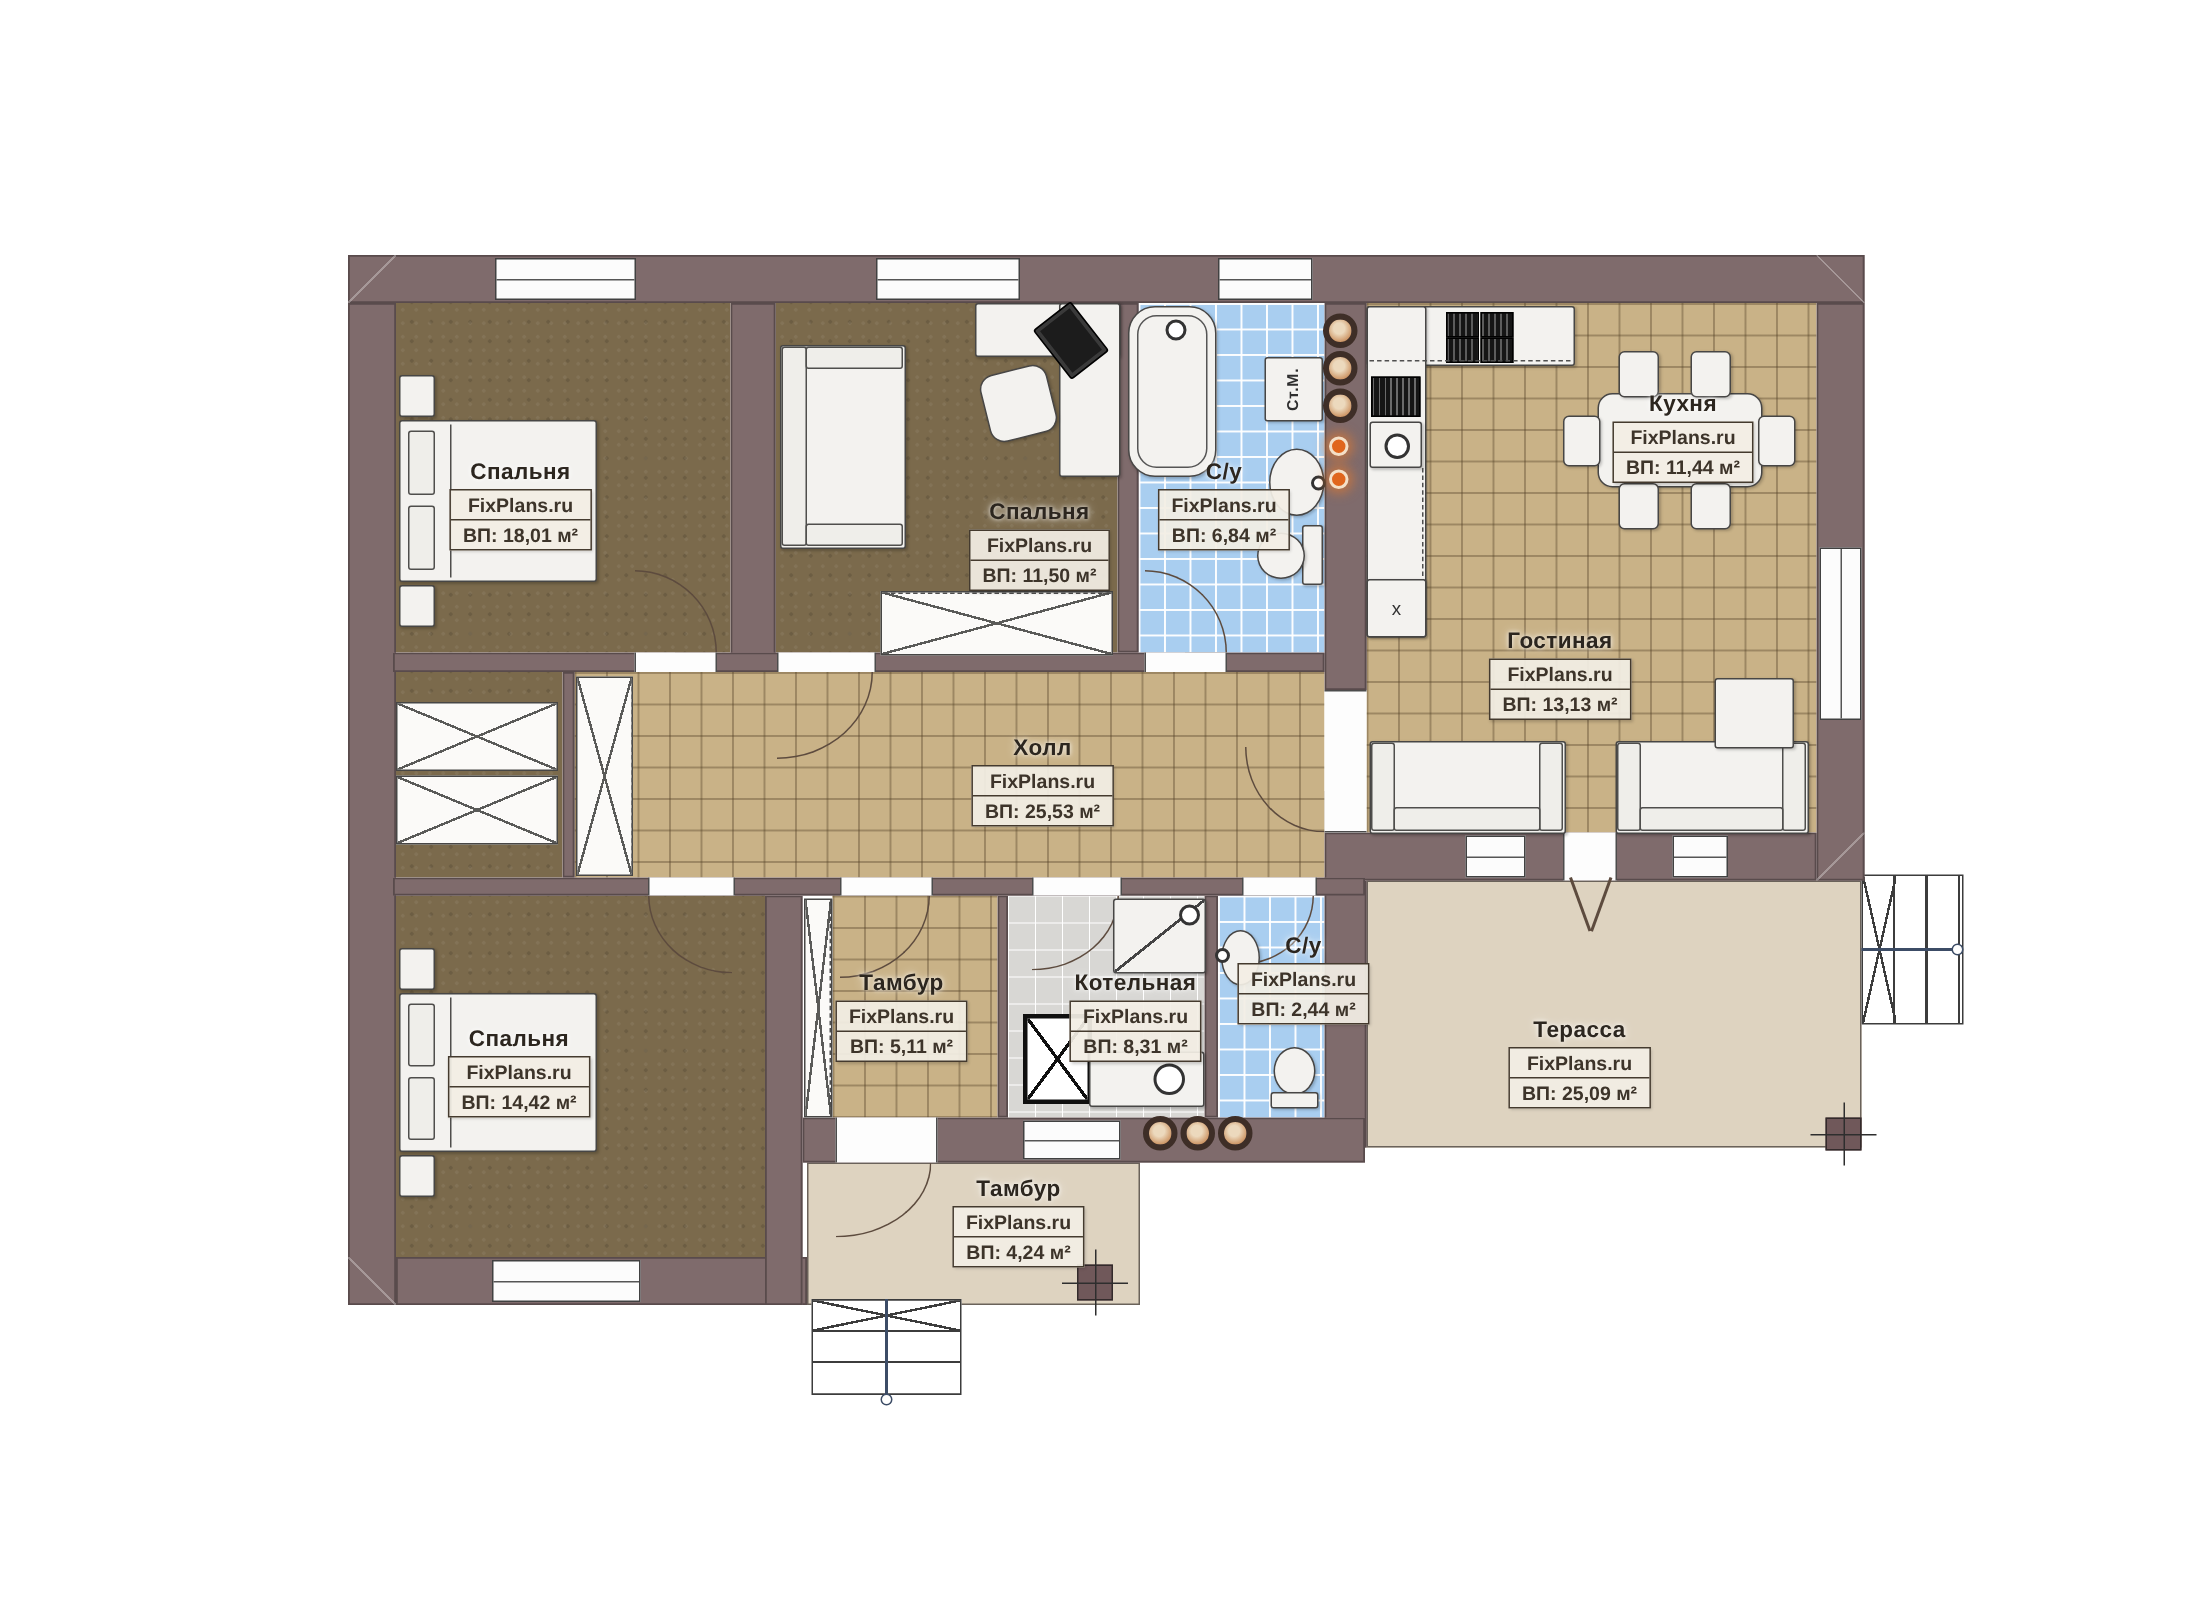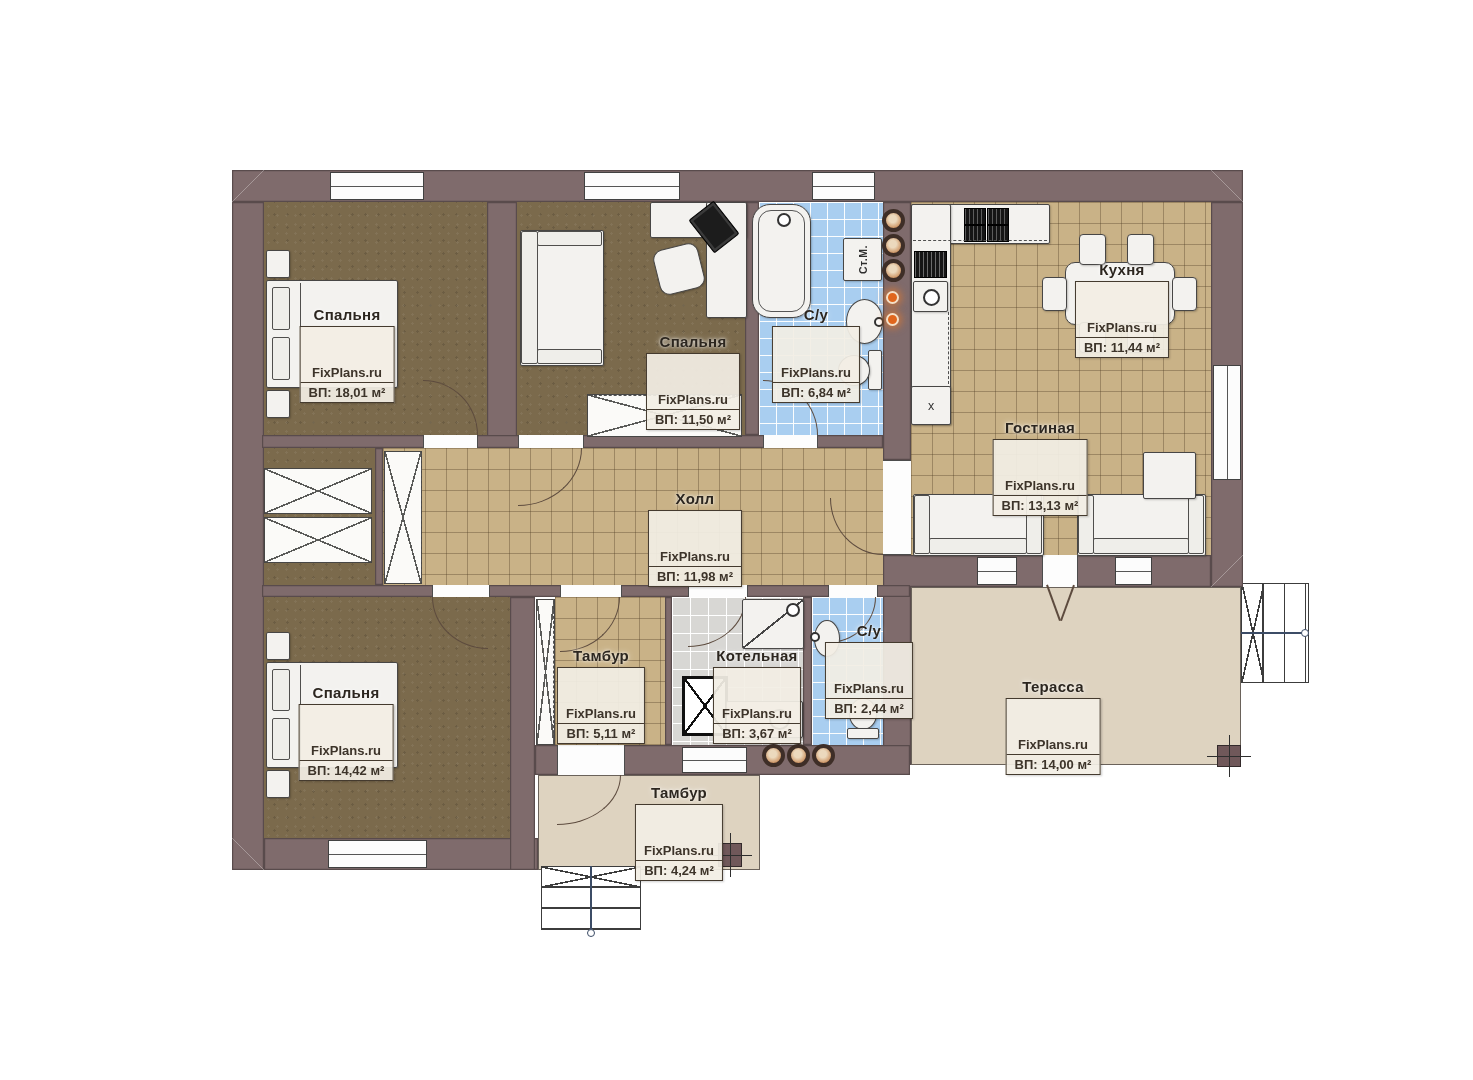--- a/index.html
+++ b/index.html
@@ -48,21 +48,21 @@
   .diagline{background-image:linear-gradient(to bottom right,transparent calc(50% - .9px),#444 calc(50% - .9px) calc(50% + .9px),transparent calc(50% + .9px));}
   .burner{position:absolute;background:#151515;background-image:repeating-linear-gradient(90deg,#5c5c5c 0 1px,transparent 1px 4px);border:1px solid #000;}
   .grate{background:#151515;background-image:repeating-linear-gradient(90deg,#6a6a6a 0 1px,transparent 1px 4px);border:1px solid #000;z-index:14;}
   .laptop{background:#1c1c1c;border:1px solid #000;box-shadow:inset 0 0 0 2.5px #3a3a3a;transform:rotate(-38deg);z-index:15;border-radius:2px;}
   .vtext{writing-mode:vertical-rl;transform:rotate(180deg);font-size:10.5px;font-weight:600;color:#2e2e2e;display:flex;align-items:center;justify-content:center;width:100%;height:100%;letter-spacing:.5px;}
   .ctext{display:flex;align-items:center;justify-content:center;width:100%;height:100%;font-size:12.5px;color:#333;}
   .rlabel{position:absolute;transform:translateX(-50%);display:flex;flex-direction:column;align-items:center;z-index:30;}
   .rname{font-size:15px;font-weight:700;color:#2c261f;letter-spacing:.3px;text-shadow:0 0 3px rgba(255,255,255,.85),0 0 7px rgba(255,255,255,.6);margin-bottom:3px;white-space:nowrap;}
   .rbox{border:1.5px solid #443a2e;background:rgba(242,238,228,.93);box-shadow:1px 1px 2px rgba(0,0,0,.2);}
   .rrow{padding:0 8px;font-size:13px;line-height:19px;color:#3d342a;font-weight:600;text-align:center;white-space:nowrap;}
-  .rrow.wm{border-bottom:1.5px solid #443a2e;margin-top:36px;}
+  .rrow.wm{border-bottom:1.5px solid #443a2e;}
 </style>
 </head>
 <body>
 
 <div class="plan">
 
   <div class="a fwood" style="left:264px;top:202px;width:223px;height:233px"></div>
   <div class="a fwood" style="left:264px;top:448px;width:111px;height:137px"></div>
   <div class="a fwood" style="left:517px;top:202px;width:228px;height:233px"></div>
   <div class="a tblue" style="left:759px;top:202px;width:124px;height:233px"></div>
@@ -281,56 +281,56 @@
     <div class="rname">Гостиная</div>
     <div class="rbox">
       <div class="rrow wm">FixPlans.ru</div>
       <div class="rrow">ВП: 13,13 м²</div>
     </div>
   </div>
   <div class="rlabel" style="left:695px;top:490px">
     <div class="rname">Холл</div>
     <div class="rbox">
       <div class="rrow wm">FixPlans.ru</div>
-      <div class="rrow">ВП: 11,98 м²</div>
+      <div class="rrow">ВП: 25,53 м²</div>
     </div>
   </div>
   <div class="rlabel" style="left:346px;top:684px">
     <div class="rname">Спальня</div>
     <div class="rbox">
       <div class="rrow wm">FixPlans.ru</div>
       <div class="rrow">ВП: 14,42 м²</div>
     </div>
   </div>
   <div class="rlabel" style="left:601px;top:647px">
     <div class="rname">Тамбур</div>
     <div class="rbox">
       <div class="rrow wm">FixPlans.ru</div>
       <div class="rrow">ВП: 5,11 м²</div>
     </div>
   </div>
   <div class="rlabel" style="left:757px;top:647px">
     <div class="rname">Котельная</div>
     <div class="rbox">
       <div class="rrow wm">FixPlans.ru</div>
-      <div class="rrow">ВП: 3,67 м²</div>
+      <div class="rrow">ВП: 8,31 м²</div>
     </div>
   </div>
   <div class="rlabel" style="left:869px;top:622px">
     <div class="rname">С/у</div>
     <div class="rbox">
       <div class="rrow wm">FixPlans.ru</div>
       <div class="rrow">ВП: 2,44 м²</div>
     </div>
   </div>
   <div class="rlabel" style="left:1053px;top:678px">
     <div class="rname">Терасса</div>
     <div class="rbox">
       <div class="rrow wm">FixPlans.ru</div>
-      <div class="rrow">ВП: 14,00 м²</div>
+      <div class="rrow">ВП: 25,09 м²</div>
     </div>
   </div>
   <div class="rlabel" style="left:679px;top:784px">
     <div class="rname">Тамбур</div>
     <div class="rbox">
       <div class="rrow wm">FixPlans.ru</div>
       <div class="rrow">ВП: 4,24 м²</div>
     </div>
   </div>
 

